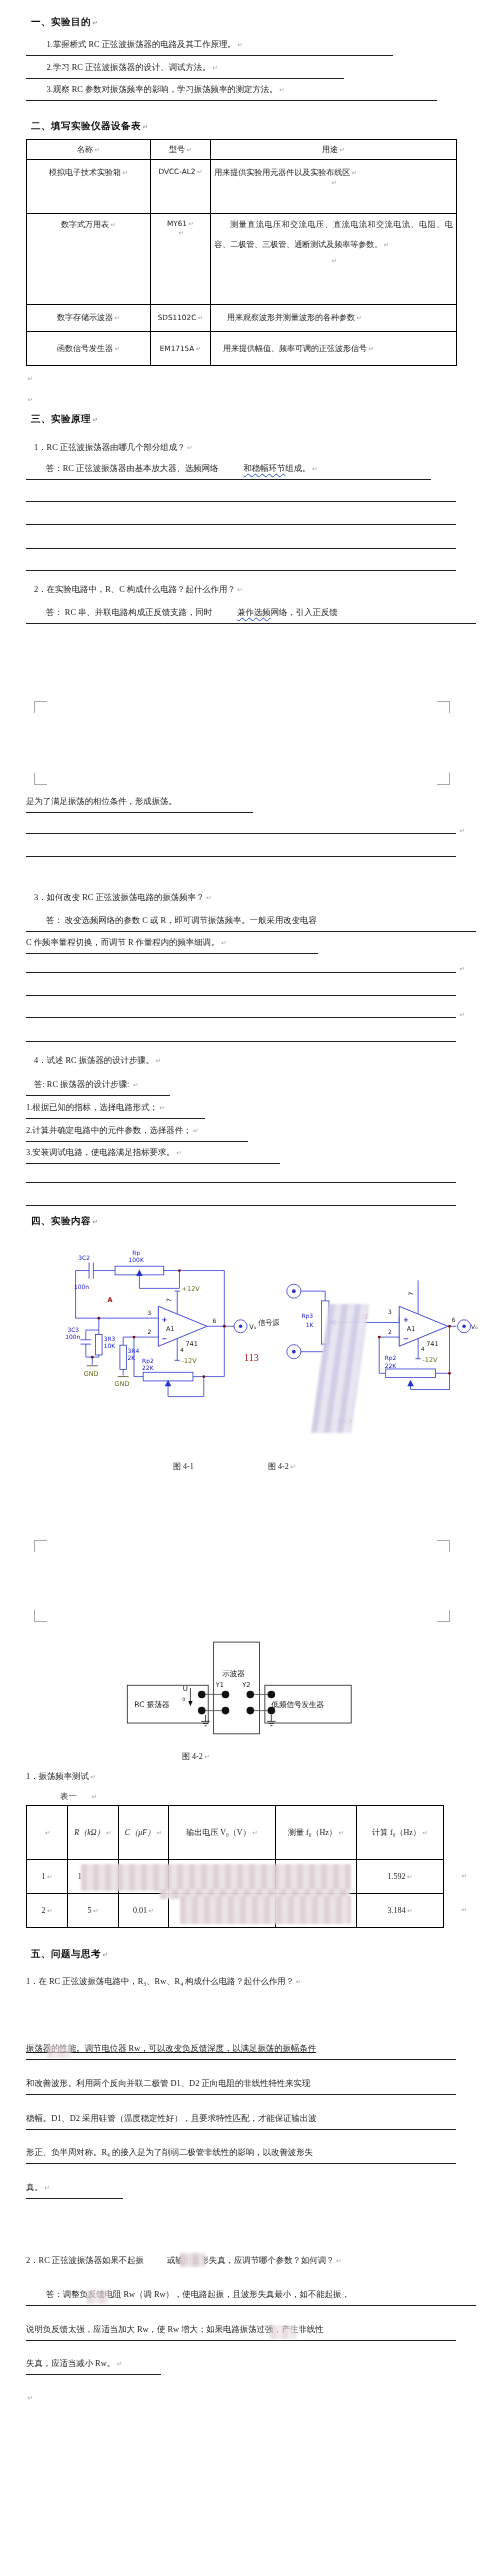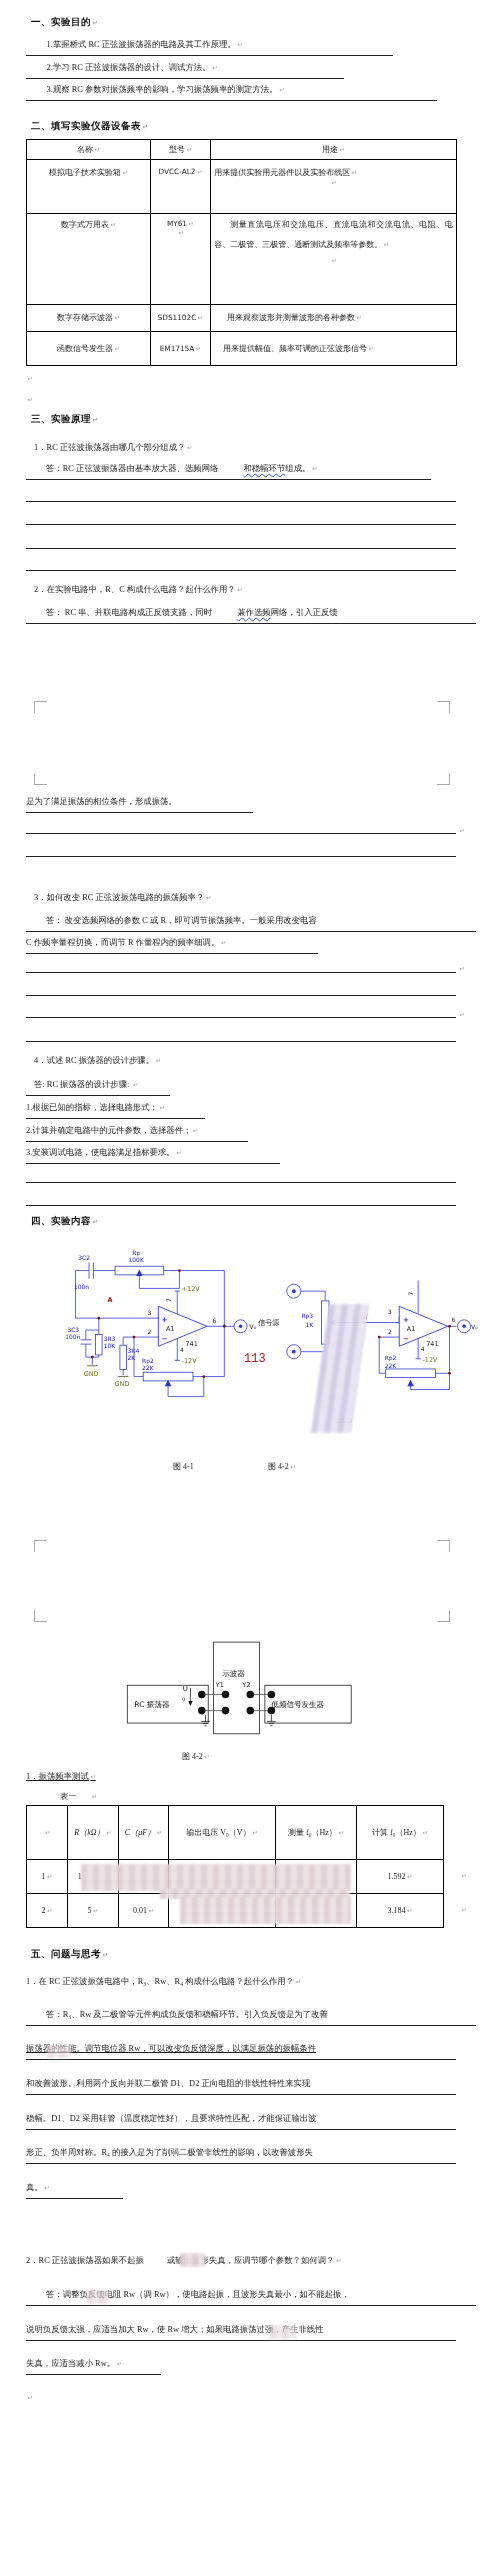--- a/index.html
+++ b/index.html
@@ -296,21 +296,21 @@
       <text x="398" y="170" font-size="11">V₀</text>
       <text x="4" y="163" font-size="13">信号源</text>
     </g>
     <g font-size="12" fill="#6b6b1a">
       <text x="308" y="231">-12V</text>
       <text x="150" y="344">GND</text>
     </g>
     <text x="195" y="152" font-size="12" font-style="italic" fill="#a31515">Vi</text>
   </svg>
 
-  <div class="abs red" style="left:244px;top:1352px;font-size:12px;font-family:Liberation Mono, monospace;"><span>113</span></div>
+  <div class="abs red" style="left:244px;top:1352px;font-size:10px;font-family:Liberation Serif, serif;"><span>113</span></div>
 
   <div class="cz cz-lav" style="left:320px;top:1304px;width:40px;height:129px;"></div>
 
   <div class="abs cap" style="left:173px;top:1461px;"><span>图 4-1</span></div>
   <div class="abs cap" style="left:268px;top:1461px;"><span>图 4-2</span><span class="pc">↵</span></div>
 
   <div class="cm cm-bl" style="left:34px;top:1540px;"></div>
   <div class="cm cm-br" style="left:437px;top:1540px;"></div>
   <div class="cm cm-tl" style="left:34px;top:1610px;"></div>
   <div class="cm cm-tr" style="left:437px;top:1610px;"></div>
@@ -357,21 +357,21 @@
     <g font-size="12" fill="#111">
       <text x="219" y="98">Y1</text>
       <text x="268" y="98">Y2</text>
       <text x="158" y="106" font-size="13">U</text>
       <text x="157" y="124" font-size="9">0</text>
     </g>
   </svg>
 
   <div class="abs cap" style="left:182px;top:1751px;"><span>图 4-2</span><span class="pc">↵</span></div>
 
-  <div class="abs txt" style="left:26px;top:1771px;text-decoration:underline;"><span>1．振荡频率测试</span><span class="pc">↵</span></div>
+  <div class="abs txt" style="left:26px;top:1771px;"><span>1．振荡频率测试</span><span class="pc">↵</span></div>
   <div class="abs txt" style="left:60px;top:1791px;"><span>表一</span><span class="pc" style="padding-left:15px;">↵</span></div>
 
   <table class="abs tbl" style="left:26px;top:1805px;width:417px;">
     <colgroup>
         <col style="width:41px">
         <col style="width:51px">
         <col style="width:50px">
         <col style="width:107px">
         <col style="width:81px">
         <col style="width:87px">
@@ -407,21 +407,20 @@
   <div class="abs" style="left:460px;top:1904px;"><span class="pc">↵</span></div>
 
   <div class="cz" style="left:81px;top:1864px;width:270px;height:27px;"></div>
   <div class="cz" style="left:160px;top:1889px;width:190px;height:9.7px;"></div>
   <div class="cz" style="left:180px;top:1896px;width:171px;height:28px;"></div>
 
   <div class="abs h1" style="left:31px;top:1948px;"><span>五、问题与思考</span><span class="pc">↵</span></div>
 
   <div class="abs q" style="left:26px;top:1976px;"><span>1．在 RC 正弦波振荡电路中，R₃、Rw、R₄ 构成什么电路？起什么作用？</span><span class="pc">↵</span></div>
 
-  <div class="abs uline" style="left:26px;top:2009px;width:430px;padding-left:20px;"><span>答：R₃、Rw 及二极管等元件构成负反馈和稳幅环节。引入负反馈是为了改善</span></div>
   <div class="abs uline" style="left:26px;top:2043px;width:430px;text-decoration:underline;"><span>振荡器的性能。调节电位器 Rw，可以改变负反馈深度，以满足振荡的振幅条件</span></div>
   <div class="abs uline" style="left:26px;top:2078px;width:430px;"><span>和改善波形。利用两个反向并联二极管 D1、D2 正向电阻的非线性特性来实现</span></div>
   <div class="abs uline" style="left:26px;top:2113px;width:430px;"><span>稳幅。D1、D2 采用硅管（温度稳定性好），且要求特性匹配，才能保证输出波</span></div>
   <div class="abs uline" style="left:26px;top:2147px;width:430px;"><span>形正、负半周对称。R₄ 的接入是为了削弱二极管非线性的影响，以改善波形失</span></div>
   <div class="abs uline" style="left:26px;top:2182px;width:97px;"><span>真。</span><span class="pc">↵</span></div>
   <div class="cz" style="left:47px;top:2045px;width:24px;height:13px;opacity:.6;"></div>
 
   <div class="abs q" style="left:26px;top:2255px;white-space:nowrap;"><span>2．RC 正弦波振荡器如果不起振</span><span style="display:inline-block;width:23px;"></span><span>或输出波形失真，应调节哪个参数？如何调？</span><span class="pc">↵</span></div>
   <div class="cz" style="left:180px;top:2253px;width:25px;height:14px;"></div>
 

